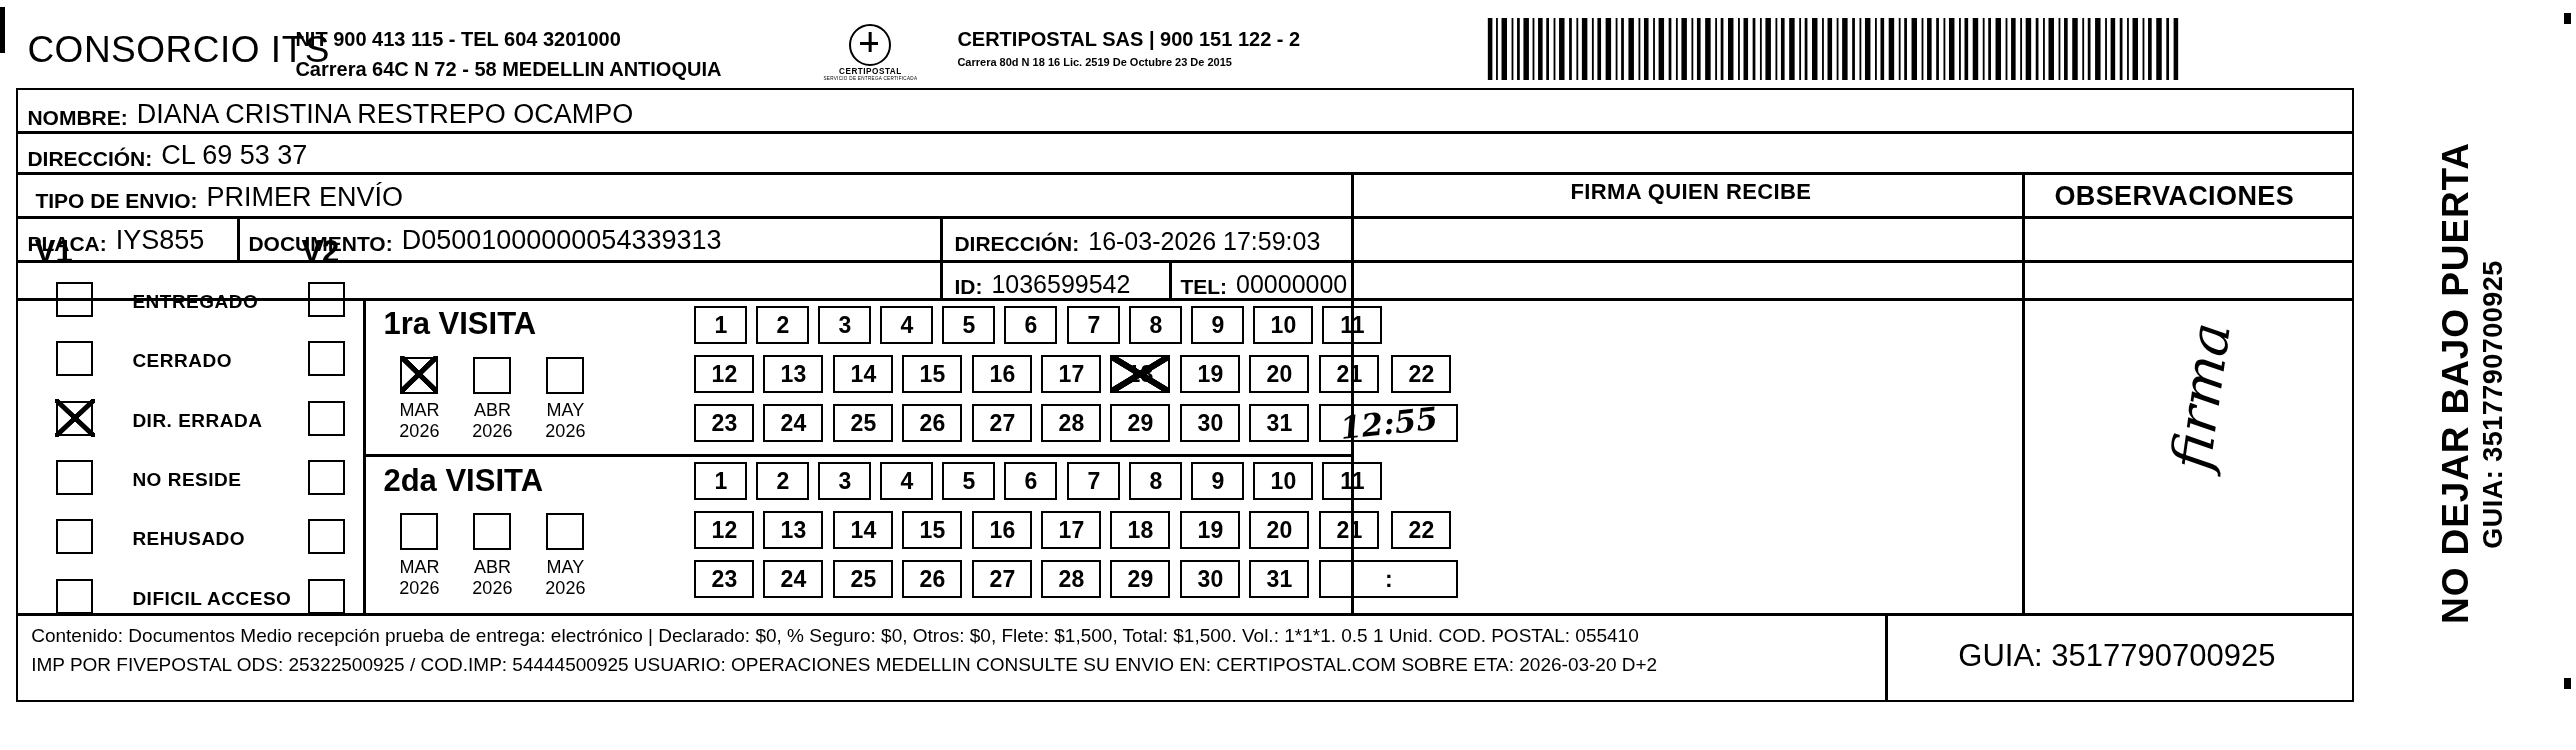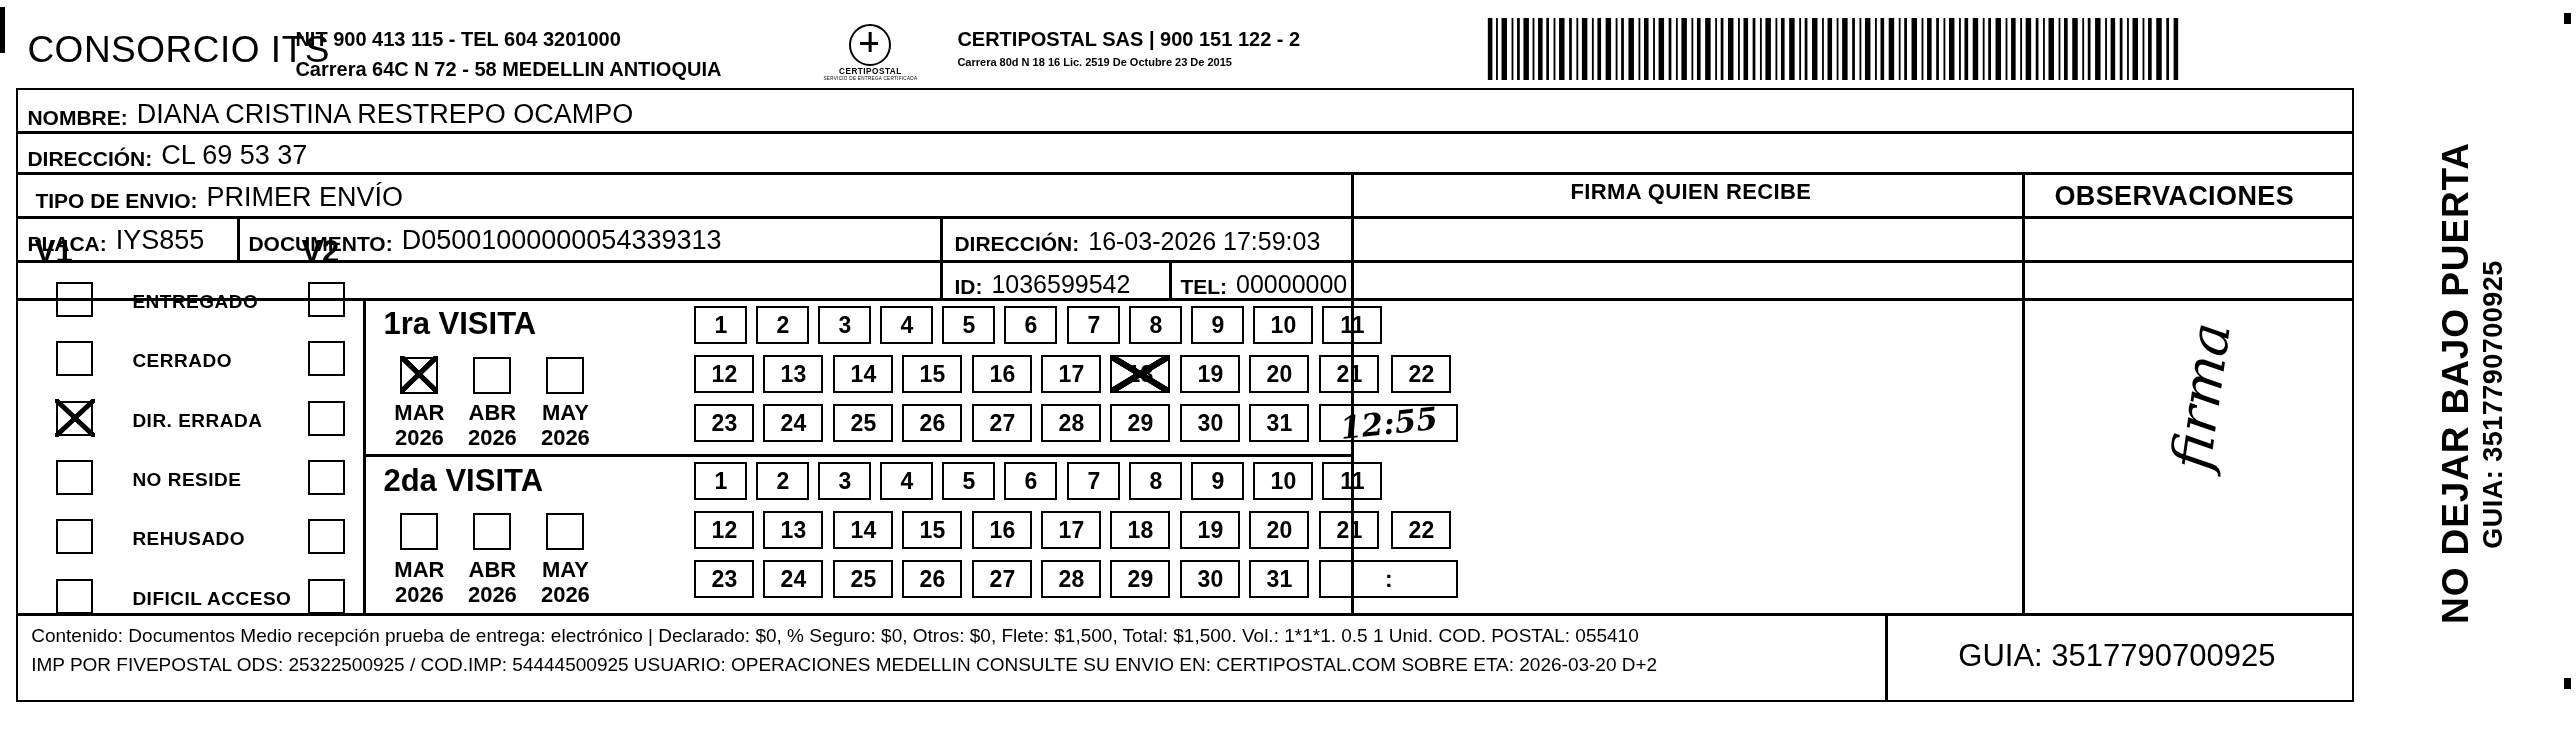--- a/index.html
+++ b/index.html
@@ -37,21 +37,21 @@
   .chk{position:absolute;width:37px;height:35px;border:2.7px solid #000;box-sizing:border-box;}
   .chk.marked:after{content:"";position:absolute;left:-3.7px;top:-3.7px;width:40px;height:38px;
     background:linear-gradient(to bottom right, transparent 45%, #000 46%, #000 54%, transparent 55%),
                linear-gradient(to bottom left, transparent 45%, #000 46%, #000 54%, transparent 55%);}
   .chk.marked{overflow:visible;}
   .vrow-label{position:absolute;font-size:19px;font-weight:bold;letter-spacing:0.5px;}
 
   
   .visita-title{position:absolute;font-size:31px;font-weight:bold;}
   .mbox{position:absolute;width:38px;height:37px;border:2.7px solid #000;box-sizing:border-box;}
-  .mlab{position:absolute;font-size:22px;font-weight:bold;text-align:center;width:64px;line-height:1.15;}
+  .mlab{position:absolute;font-size:18px;font-weight:normal;text-align:center;width:64px;line-height:1.15;}
 
   .daygrid{position:absolute;}
   .day{position:absolute;border:2.7px solid #000;box-sizing:border-box;height:38px;display:flex;align-items:center;justify-content:center;font-size:23px;font-weight:bold;}
   .day.x:after{content:"";position:absolute;left:0;top:0;right:0;bottom:0;
     background:linear-gradient(to bottom right, transparent 44%, #000 45%, #000 55%, transparent 56%),
                linear-gradient(to bottom left, transparent 44%, #000 45%, #000 55%, transparent 56%);}
   .daycell-empty{position:absolute;border:2.7px solid #000;box-sizing:border-box;height:38px;display:flex;align-items:center;justify-content:center;font-size:23px;font-weight:bold;}
 
   .scribble{position:absolute;font-family:"DejaVu Serif", serif;font-style:italic;font-size:31px;transform:rotate(-6deg);}
 

